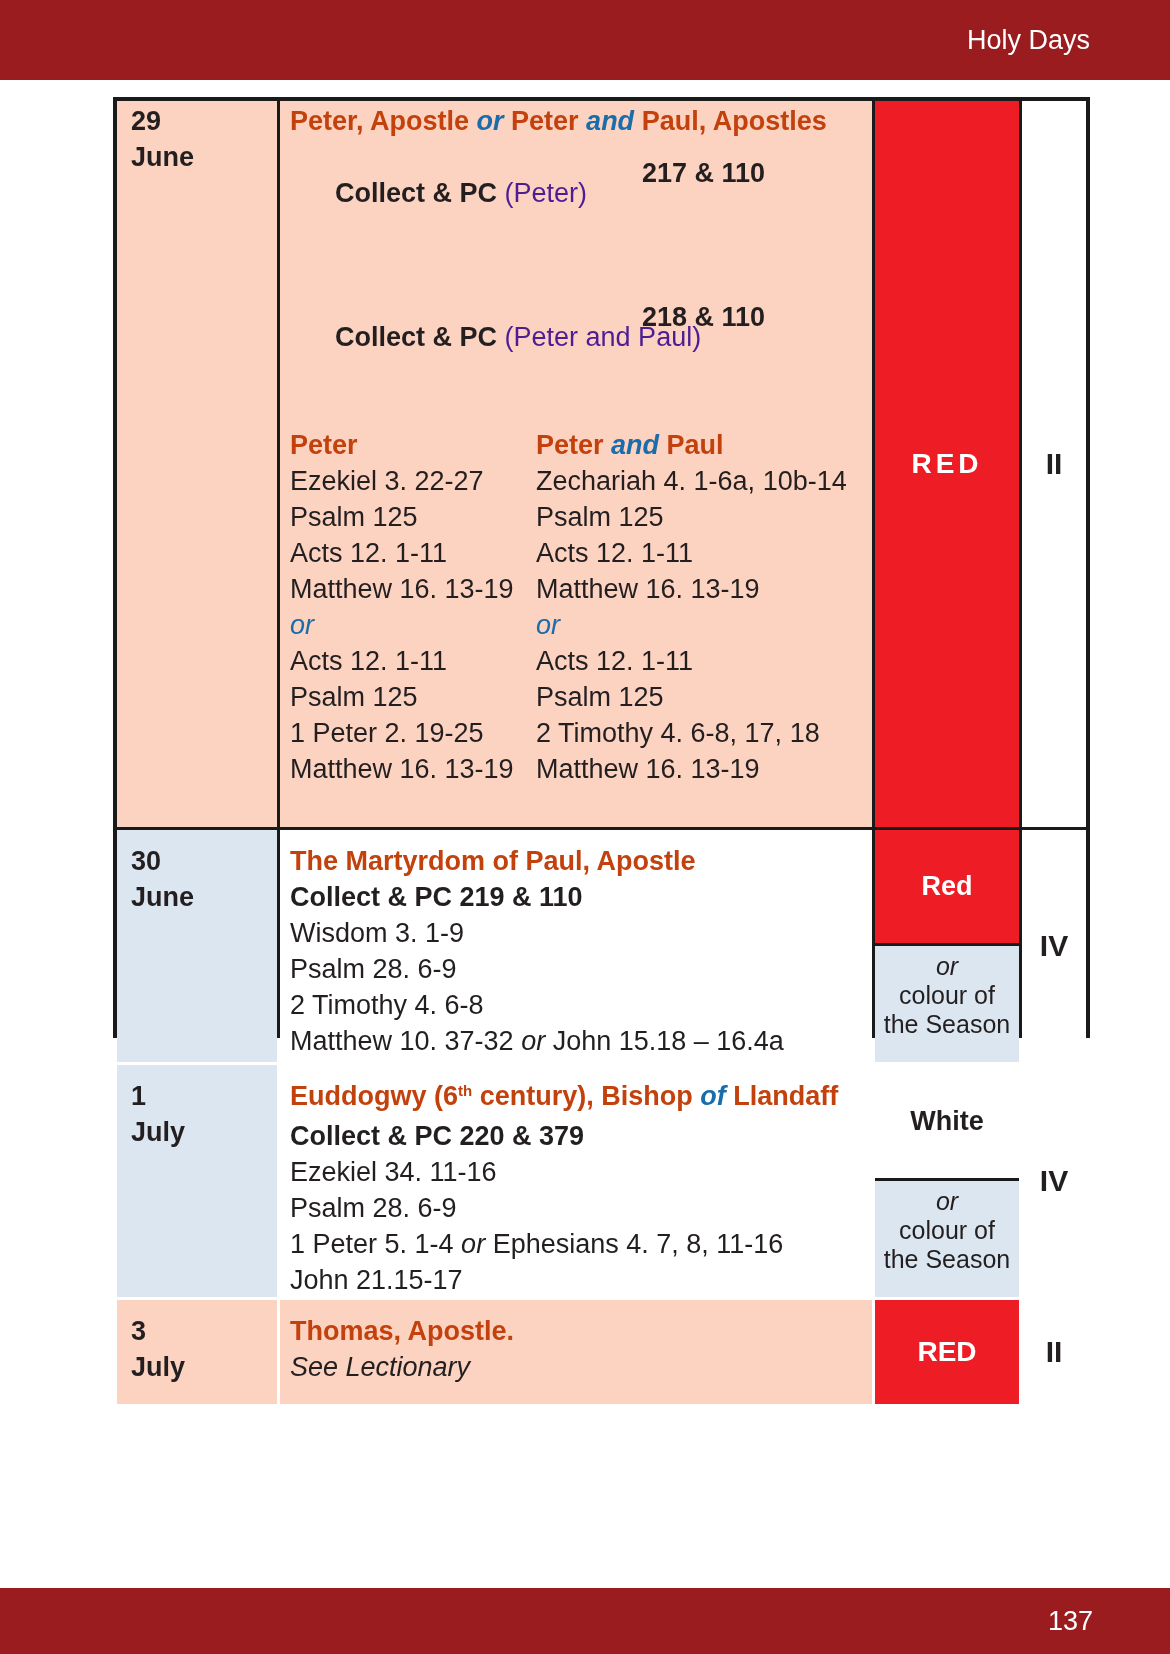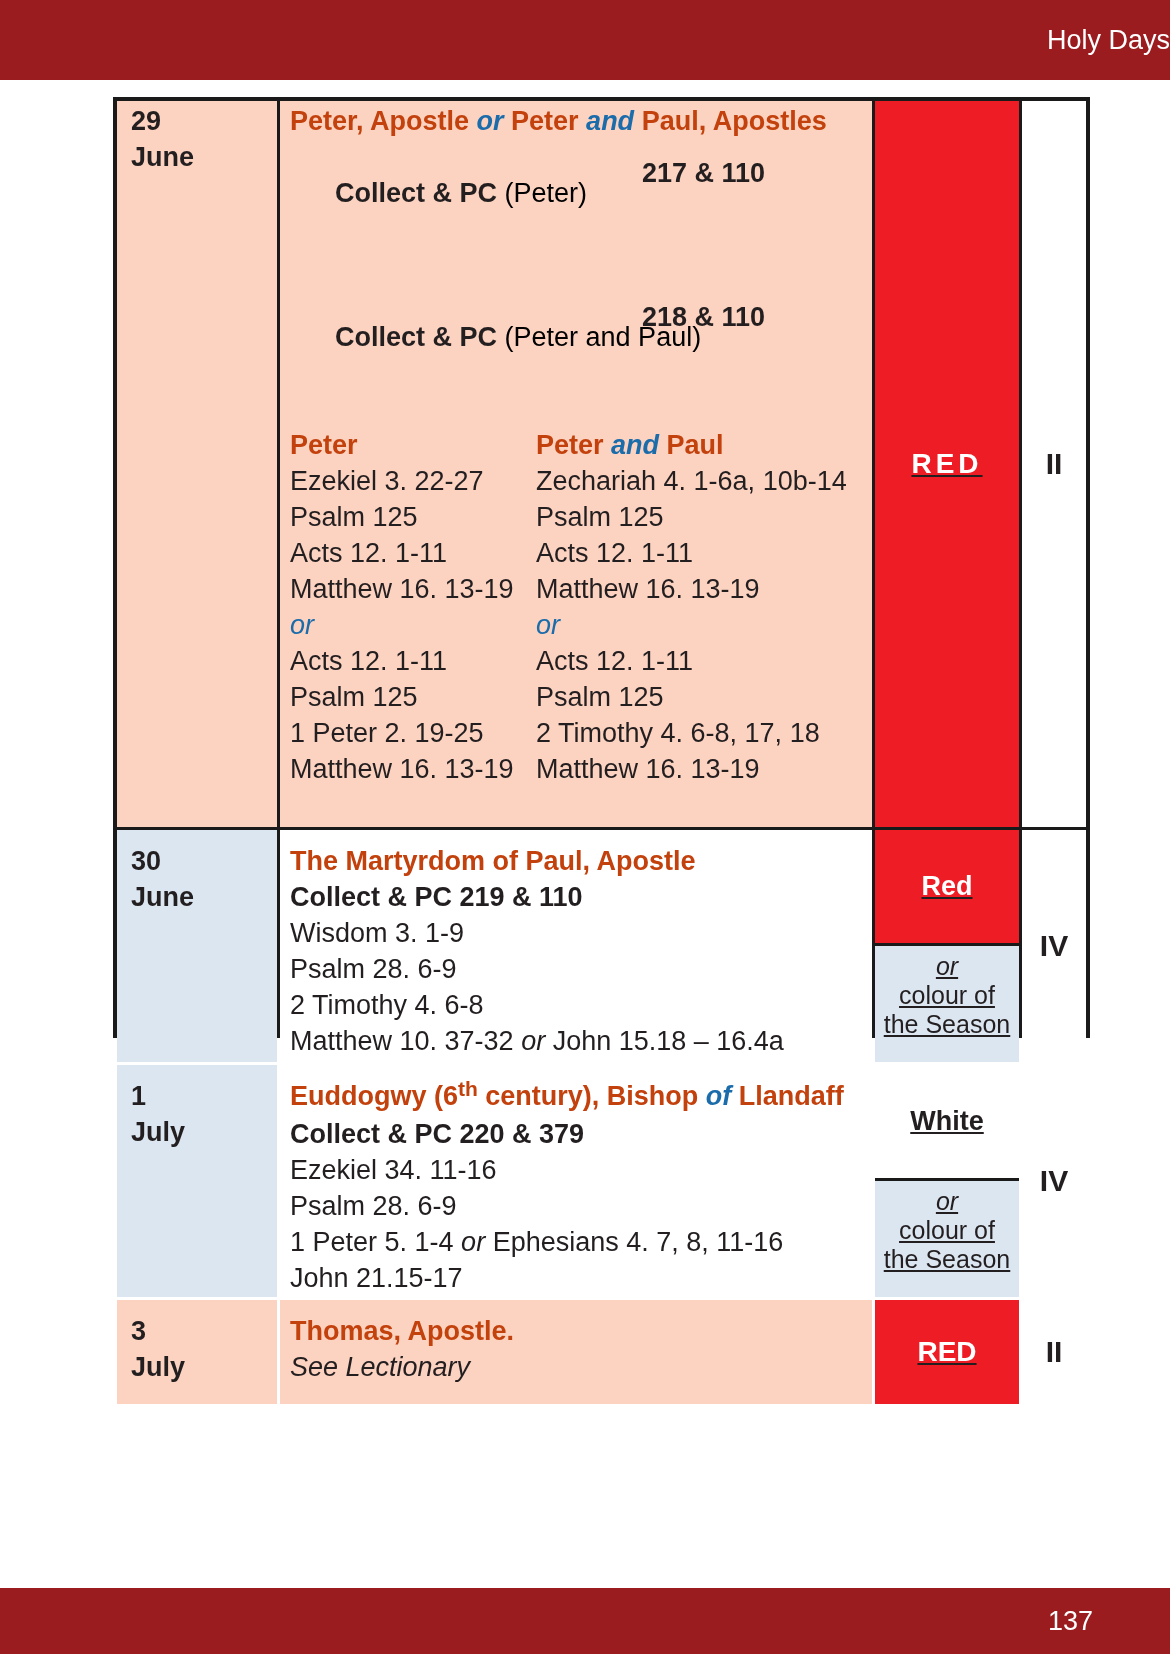--- a/index.html
+++ b/index.html
@@ -4,21 +4,21 @@
 <style>
   html,body{margin:0;padding:0;}
   body{
     width:1170px;height:1654px;position:relative;background:#ffffff;
     font-family:"Liberation Sans",sans-serif;color:#231F20;overflow:hidden;
   }
   
   .topbar{
     position:absolute;left:0;top:0;width:1170px;height:80px;background:#9A1C1F;
     color:#ffffff;display:flex;align-items:center;justify-content:flex-end;
-    box-sizing:border-box;font-size:27px;
+    padding-right:80px;box-sizing:border-box;font-size:27px;
   }
   .bottombar{
     position:absolute;left:0;top:1588px;width:1170px;height:66px;background:#9A1C1F;
     color:#ffffff;display:flex;align-items:center;justify-content:flex-end;
     padding-right:77px;box-sizing:border-box;font-size:27px;
   }
   
   .caltable{
     position:absolute;left:113px;top:97px;width:977px;height:941px;
     background:#1a1a1a;display:grid;gap:3px;padding:4px;box-sizing:border-box;
@@ -28,33 +28,33 @@
   .cell{background:#ffffff;box-sizing:border-box;overflow:hidden;}
   .peach{background:#FCD2C0;}
   .lblue{background:#DCE6F1;}
   .datecell{font-weight:700;font-size:27px;line-height:36px;padding:2px 0 0 14px;}
   .body{font-size:27px;line-height:36px;padding:2px 0 0 10px;position:relative;}
   .pt{padding-top:13px;}
   .line{white-space:pre;}
   .seg{white-space:pre;}
   .b{font-weight:700;}
   .i{font-style:italic;}
-  .blue{color:#000000;}
+  .blue{color:#4c1d95;}
   .blueb{color:#c2410c;font-weight:700;}
   .bluei{color:#1A6CAB;font-style:italic;}
   .bluebi{color:#1A6CAB;font-weight:700;font-style:italic;}
-  .sup{font-size:21px;position:relative;top:-9px;}
+  .sup{font-size:15px;position:relative;top:-9px;}
   .collect{position:relative;}
   .nums{position:absolute;left:352px;top:16px;font-weight:700;}
   .twocol{display:flex;}
   .colL{width:246px;flex:0 0 246px;}
   .colR{flex:1;}
   .spacer{height:36px;}
   
-  .colourcell{display:flex;flex-direction:column;text-decoration:underline;}
+  .colourcell{display:flex;flex-direction:column;}
   .colour-full{flex:1;display:flex;align-items:center;justify-content:center;
     font-weight:700;font-size:28px;}
   .redbg{background:#EE1C25;color:#ffffff;}
   .ls{letter-spacing:4px;}
   .sub-top{height:113px;display:flex;align-items:center;justify-content:center;
     font-weight:700;font-size:27px;}
   .sub-div{height:3px;background:#1a1a1a;flex:0 0 3px;}
   .sub-bottom{flex:1;background:#DCE6F1;text-align:center;font-size:25px;
     line-height:29px;padding-top:6px;box-sizing:border-box;}
   

